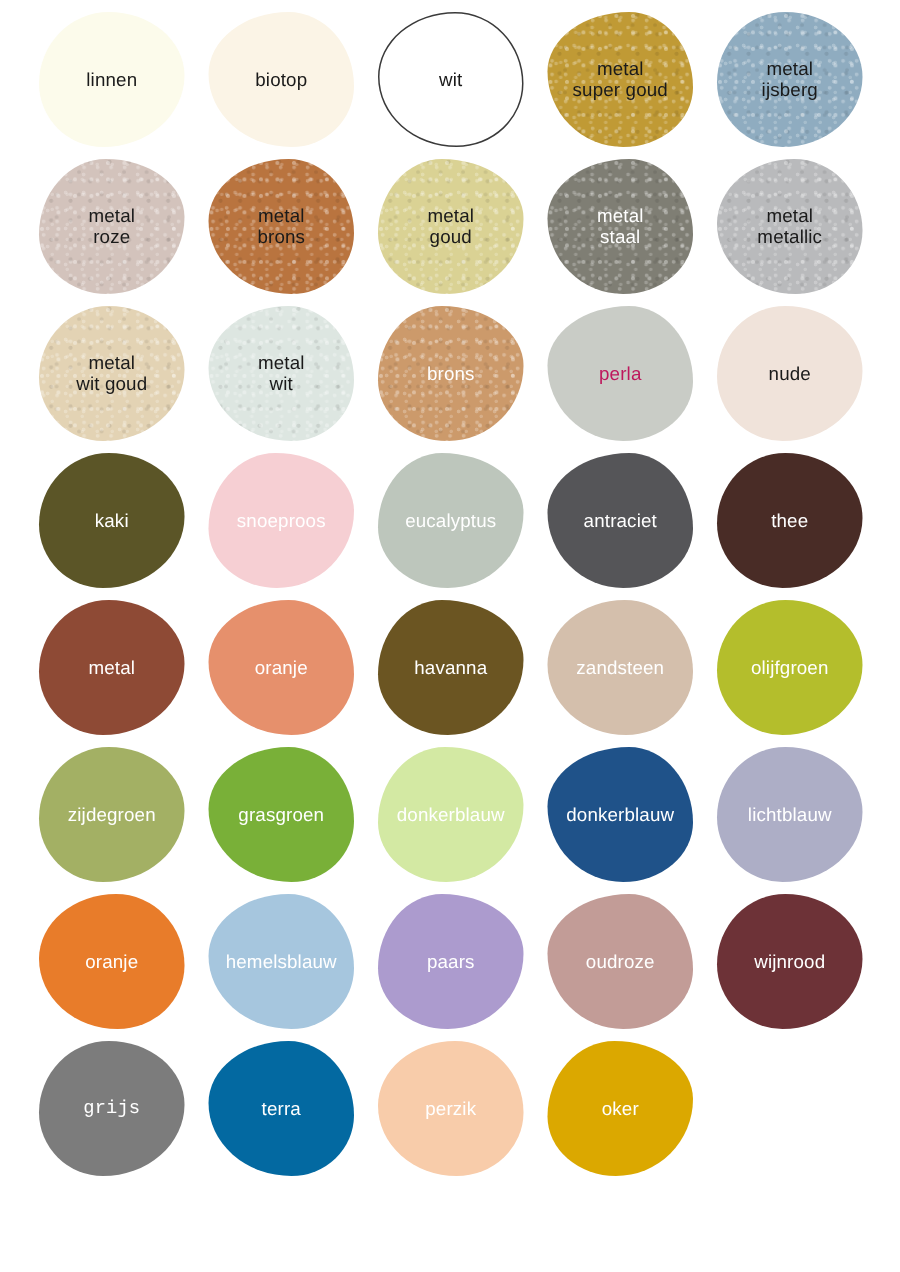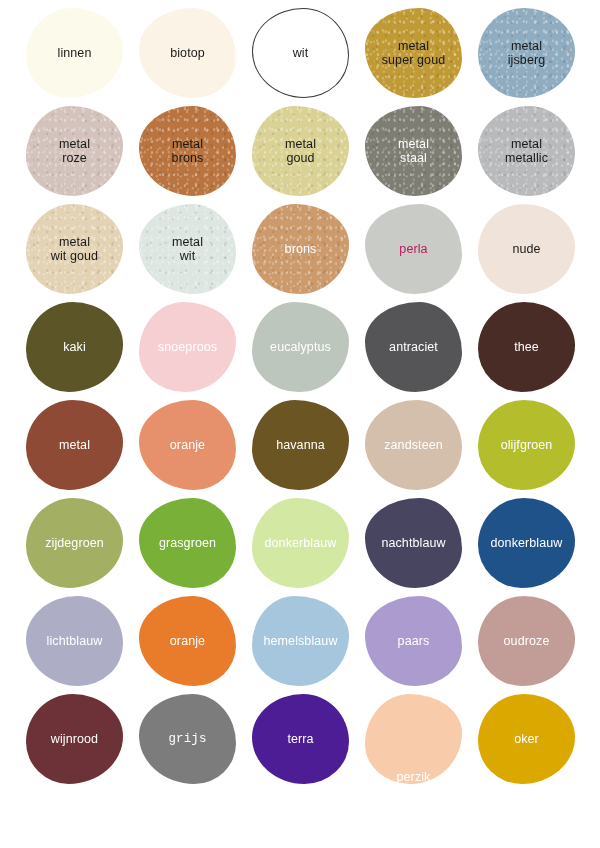--- a/index.html
+++ b/index.html
@@ -257,25 +257,20 @@
         <div class="swatch-blob" style="background: rgb(121, 176, 56);">
           <span class="swatch-label" style="color: rgb(255, 255, 255);">grasgroen</span>
         </div>
       </div>
       <div class="swatch-cell">
         <div class="swatch-blob" style="background: rgb(211, 233, 163);">
           <span class="swatch-label" style="color: rgb(255, 255, 255);">donkerblauw</span>
         </div>
       </div>
       <div class="swatch-cell">
-        <div class="swatch-blob" style="background: rgb(71, 69, 96);">
-          <span class="swatch-label" style="color: rgb(255, 255, 255);">nachtblauw</span>
-        </div>
-      </div>
-      <div class="swatch-cell">
         <div class="swatch-blob" style="background: rgb(31, 82, 137);">
           <span class="swatch-label" style="color: rgb(255, 255, 255);">donkerblauw</span>
         </div>
       </div>
       <div class="swatch-cell">
         <div class="swatch-blob" style="background: rgb(173, 174, 198);">
           <span class="swatch-label" style="color: rgb(255, 255, 255);">lichtblauw</span>
         </div>
       </div>
       <div class="swatch-cell">
@@ -302,26 +297,26 @@
         <div class="swatch-blob" style="background: rgb(109, 50, 55);">
           <span class="swatch-label" style="color: rgb(255, 255, 255);">wijnrood</span>
         </div>
       </div>
       <div class="swatch-cell">
         <div class="swatch-blob" style="background: rgb(124, 124, 124);">
           <span class="swatch-label" style="color: rgb(255, 255, 255); font-family: Liberation Mono, monospace;">grijs</span>
         </div>
       </div>
       <div class="swatch-cell">
-        <div class="swatch-blob" style="background: #4c1d95; justify-content: center;">
+        <div class="swatch-blob" style="background: #0369a1; justify-content: center;">
           <span class="swatch-label" style="color: rgb(255, 255, 255);">terra</span>
         </div>
       </div>
       <div class="swatch-cell">
-        <div class="swatch-blob" style="background: rgb(248, 204, 170); align-items: flex-end;">
+        <div class="swatch-blob" style="background: rgb(248, 204, 170);">
           <span class="swatch-label" style="color: rgb(255, 255, 255);">perzik</span>
         </div>
       </div>
       <div class="swatch-cell">
         <div class="swatch-blob" style="background: rgb(219, 168, 0);">
           <span class="swatch-label" style="color: rgb(255, 255, 255);">oker</span>
         </div>
       </div>
     </div>
 </div>

